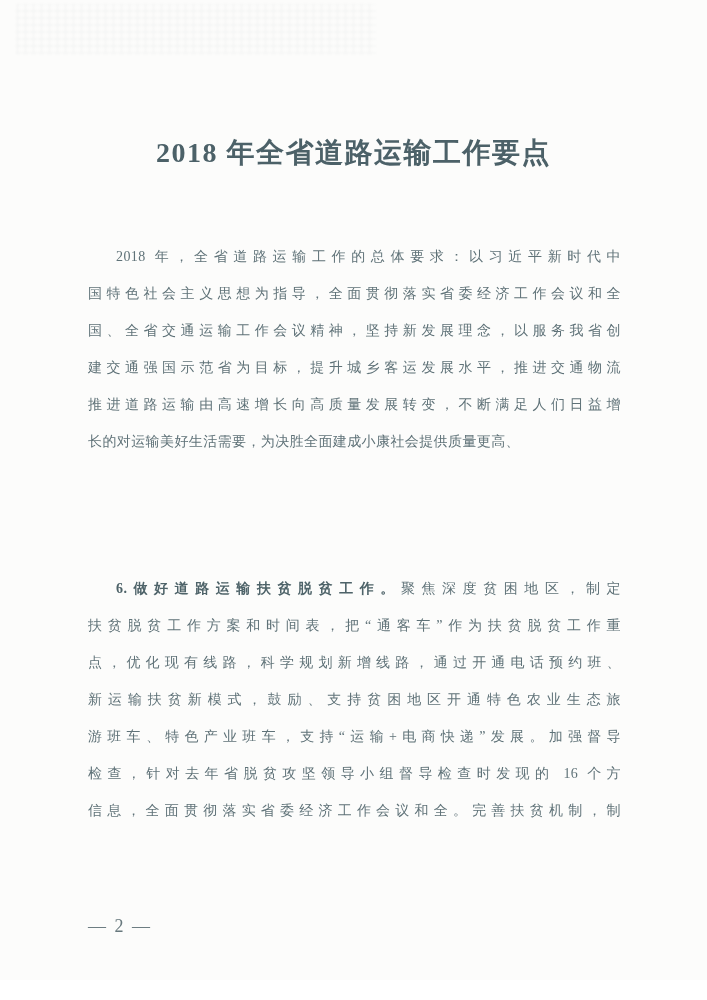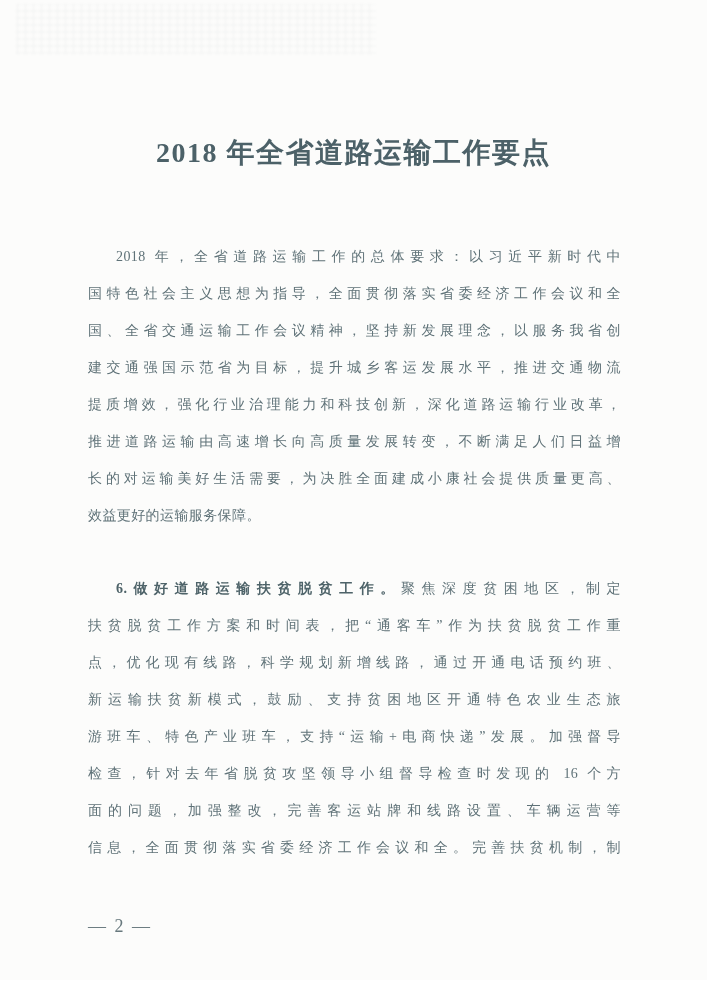--- a/index.html
+++ b/index.html
@@ -97,37 +97,34 @@
 
   <div class="scan-artifact"></div>
 
   <h1 class="doc-title">2018 年全省道路运输工作要点</h1>
 
   <div class="para para-overview last-left">
       <div class="line">2018 年，全省道路运输工作的总体要求：以习近平新时代中</div>
       <div class="line">国特色社会主义思想为指导，全面贯彻落实省委经济工作会议和全</div>
       <div class="line">国、全省交通运输工作会议精神，坚持新发展理念，以服务我省创</div>
       <div class="line">建交通强国示范省为目标，提升城乡客运发展水平，推进交通物流</div>
-      <div class="line">提质增效，强化行业治理能力和科技创新，深化道路运输行业改革，</div>
       <div class="line">推进道路运输由高速增长向高质量发展转变，不断满足人们日益增</div>
       <div class="line">长的对运输美好生活需要，为决胜全面建成小康社会提供质量更高、</div>
-      <div class="line">效益更好的运输服务保障。</div>
     </div>
 
 
   <div class="para para-item1">
     <div class="line first">
       <strong>6.做好道路运输扶贫脱贫工作。</strong><span>聚焦深度贫困地区，制定</span>
     </div>
     <div>
         <div class="line">扶贫脱贫工作方案和时间表，把“通客车”作为扶贫脱贫工作重</div>
         <div class="line">点，优化现有线路，科学规划新增线路，通过开通电话预约班、</div>
         <div class="line">新运输扶贫新模式，鼓励、支持贫困地区开通特色农业生态旅</div>
         <div class="line">游班车、特色产业班车，支持“运输+电商快递”发展。加强督导</div>
         <div class="line">检查，针对去年省脱贫攻坚领导小组督导检查时发现的 16 个方</div>
-        <div class="line">面的问题，加强整改，完善客运站牌和线路设置、车辆运营等</div>
         <div class="line">信息，全面贯彻落实省委经济工作会议和全。完善扶贫机制，制</div>
       </div>
   </div>
 
   <div class="page-footer">— 2 —</div>
 
 </div>
 
 </body></html>

